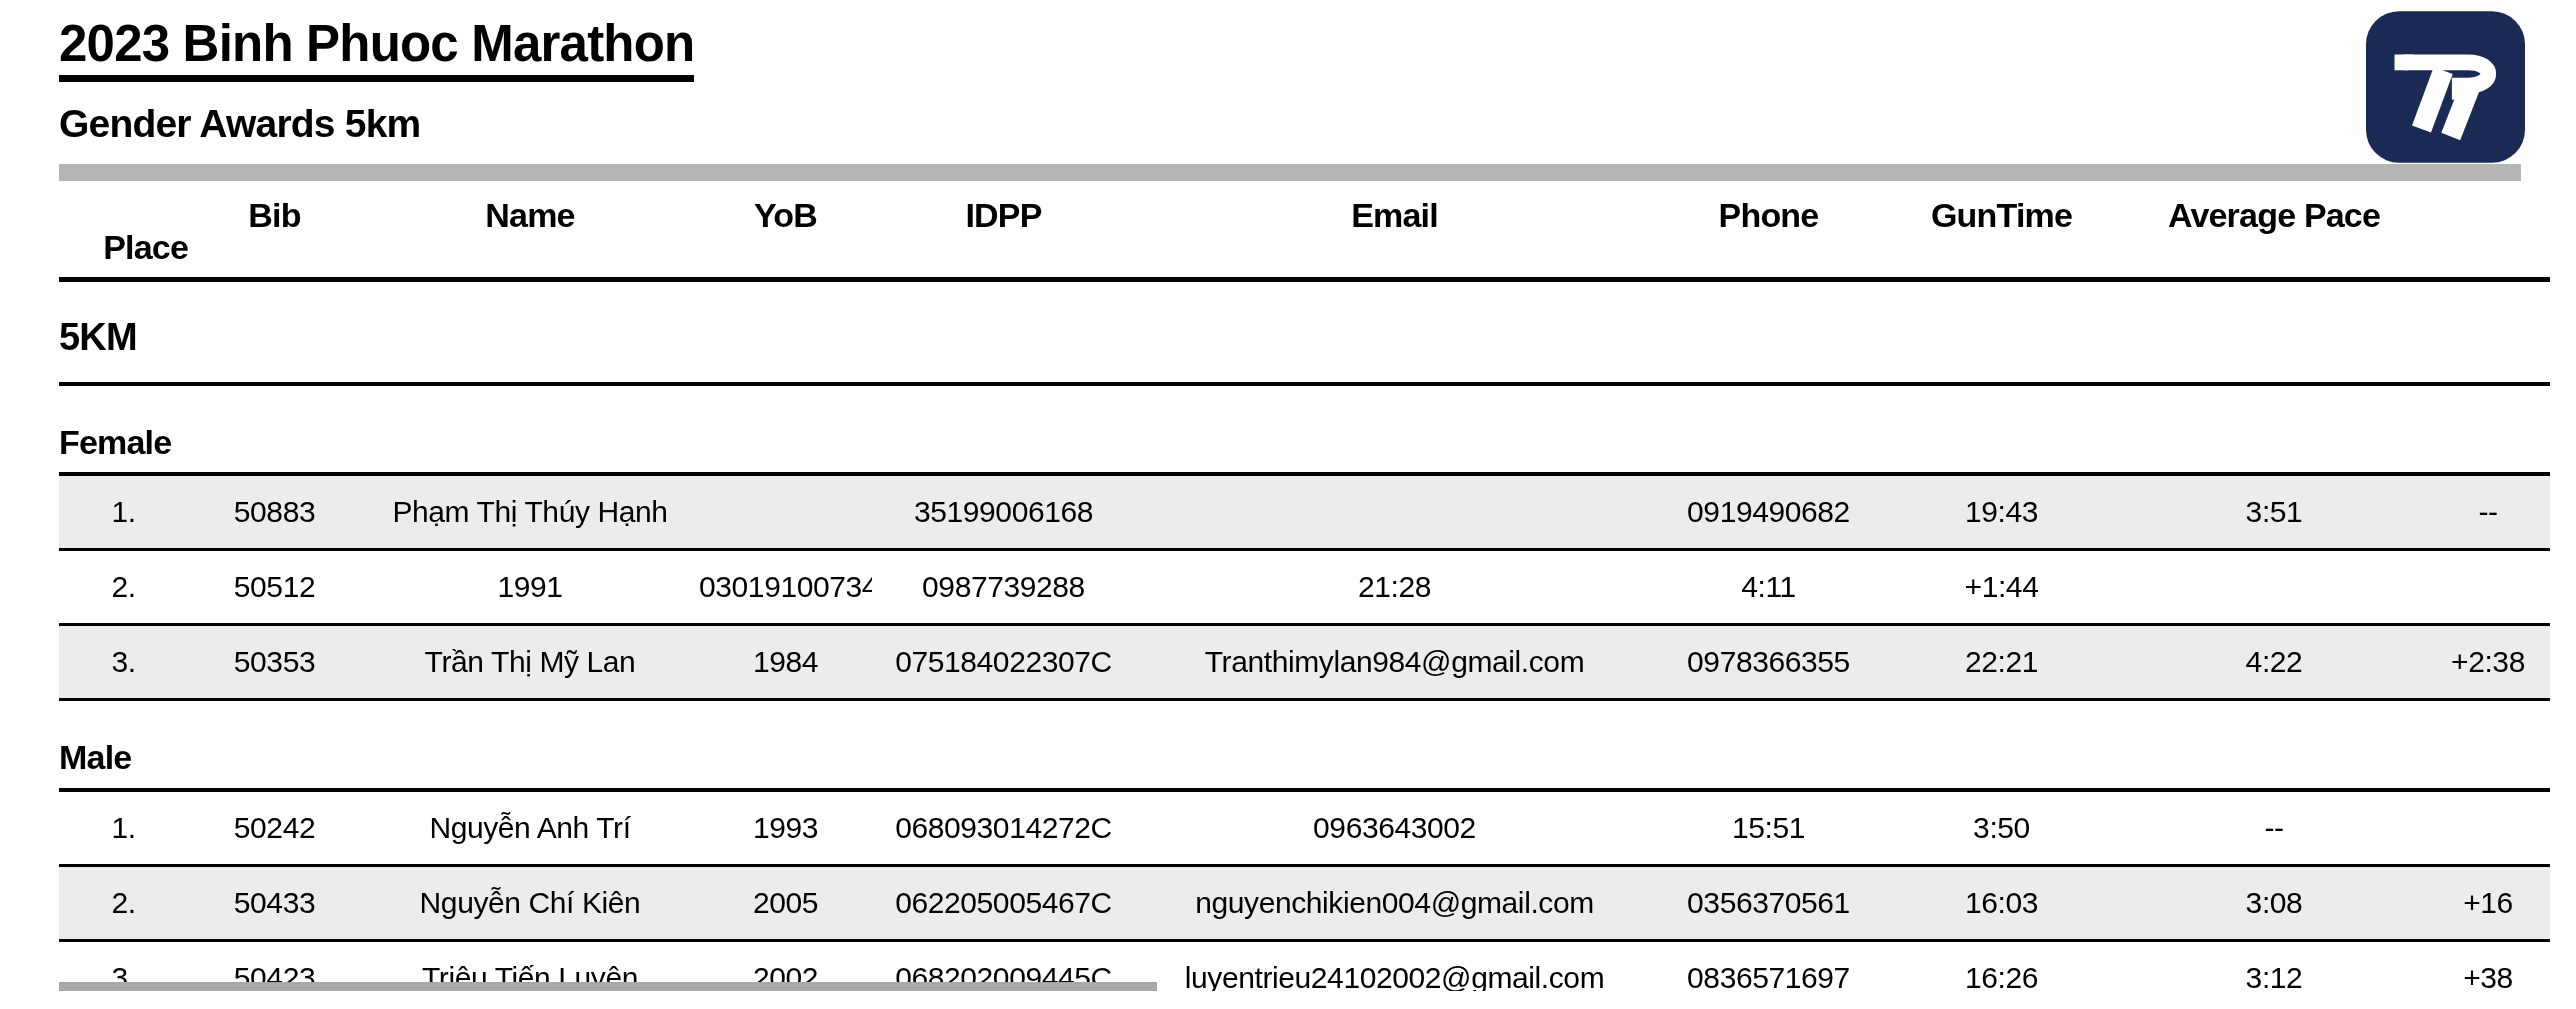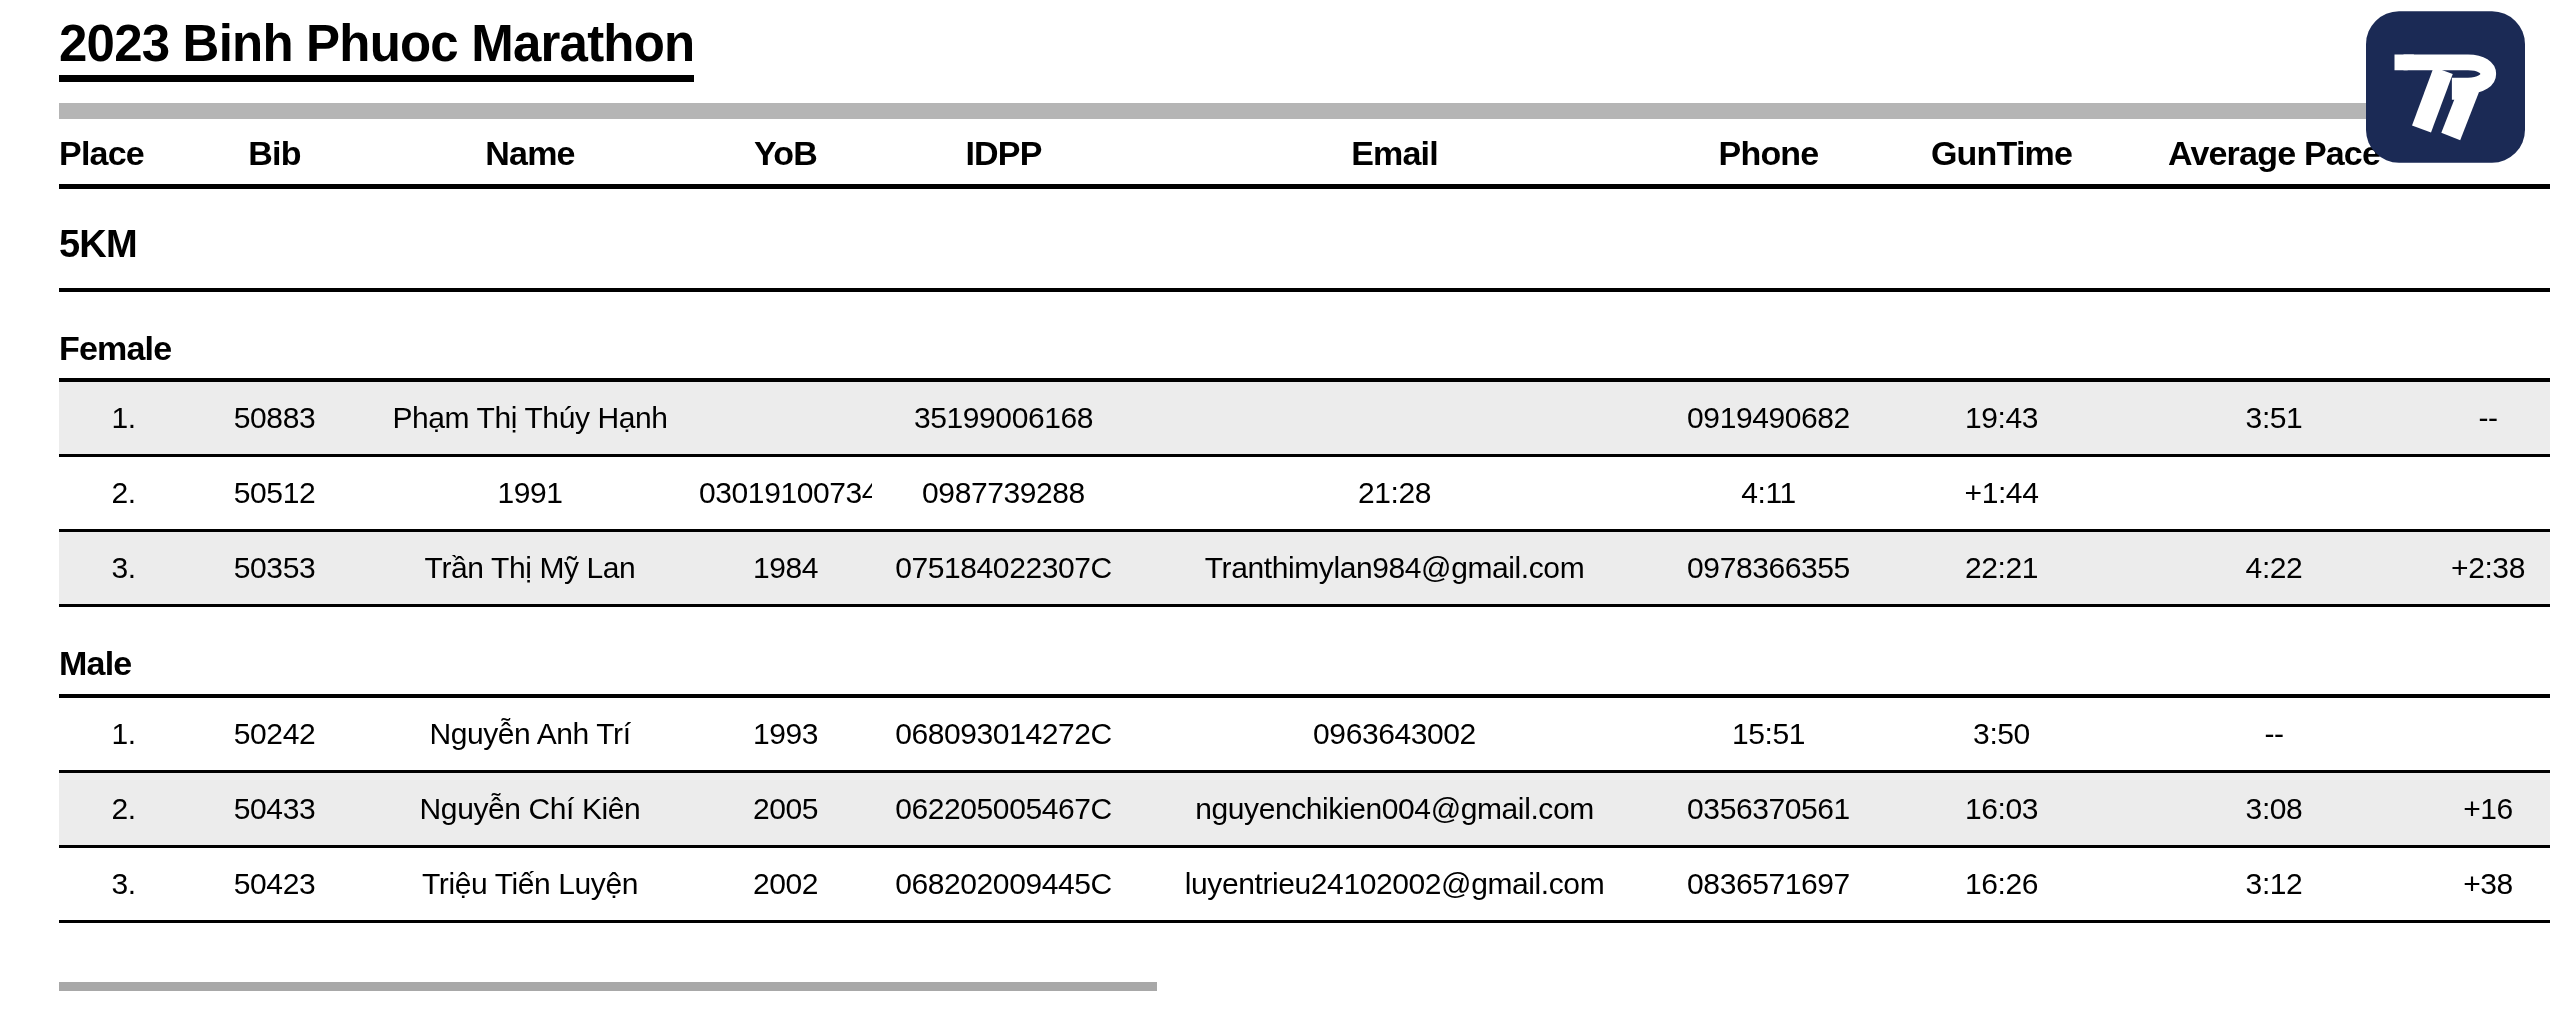--- a/index.html
+++ b/index.html
@@ -41,21 +41,21 @@
     display:grid;
     grid-template-columns:129px 173px 338px 173px 263px 519px 229px 237px 308px 120px;
     width:2491px;
   }
   .thead{
     padding:15px 0 10.5px 0;
     border-bottom:5.3px solid #000;
     font-size:34px;font-weight:bold;letter-spacing:-0.8px;
   }
   .hcell{text-align:center;white-space:pre;}
-  .hcell.col-place{text-align:left;}
+  .hcell.col-place{text-align:right;margin-top:32px;}
   .section-title{
     margin-top:36px;
     font-size:38px;font-weight:bold;letter-spacing:-0.8px;line-height:1;
   }
   .rule{height:3.8px;background:#000;width:2491px;margin-top:25.6px;}
   .group-label{
     margin:39px 0 13.5px 0;
     font-size:34px;font-weight:bold;letter-spacing:-0.8px;line-height:1;
   }
   .rows{border-top:4.5px solid #000;width:2491px;}
@@ -85,20 +85,21 @@
         <rect x="0" y="0" width="212" height="202" rx="44" fill="#1b2a55"></rect>
         <g stroke="#ffffff" fill="none" stroke-linejoin="miter">
           <path d="M50,68 H136 C172,68 172,99 136,99 H125 V118" stroke-width="21"></path>
           <path d="M103,79 L74,157" stroke-width="27"></path>
           <path d="M138,103 L113,167" stroke-width="27"></path>
         </g>
         <path d="M38,57.5 H64 L55.5,78.5 H38 Z" fill="#ffffff"></path>
       </svg>
     </div>
 
+    <h2 class="subtitle">Gender Awards 5km</h2>
 
     <div class="gray-band" style="background: rgb(181, 181, 181);"></div>
 
     <div class="thead grid">
       <div class="hcell col-place">Place</div>
       <div class="hcell">Bib</div>
       <div class="hcell">Name</div>
       <div class="hcell">YoB</div>
       <div class="hcell">IDPP</div>
       <div class="hcell">Email</div>

